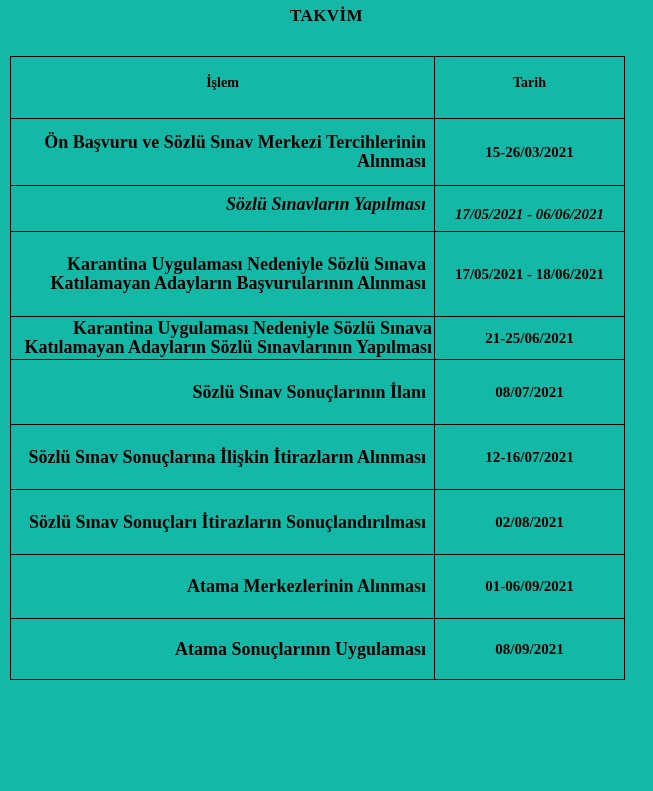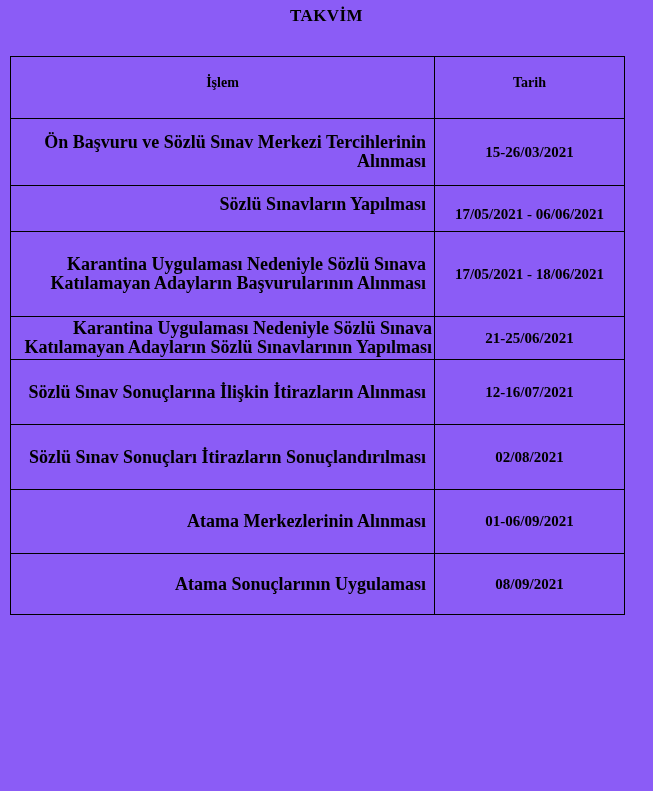--- a/index.html
+++ b/index.html
@@ -1,20 +1,20 @@
 <!DOCTYPE html>
 <html><head>
 <meta charset="utf-8">
 <style>
   html, body { margin: 0; padding: 0; background: #ffffff; }
   .page {
     position: relative;
     width: 653px;
     height: 791px;
-    background: #8b5cf6;
+    background: #14b8a6;
     font-family: "Liberation Serif", serif;
     font-weight: bold;
     color: #000000;
     overflow: hidden;
   }
   .doc-title {
     position: absolute;
     top: 6px;
     left: 0;
     width: 100%;
@@ -51,21 +51,21 @@
   }
   td.tarih-cell {
     font-size: 15px;
     padding-left: 4px;
     padding-right: 4px;
   }
   
   tr.r-header { height: 62px; }
   tr.r1  { height: 67px; }
   tr.r2  { height: 85px; }
-  tr.r3  { height: 46px; }
+  tr.r3  { height: 46px; font-style: italic; }
   tr.r4  { height: 85px; }
   tr.r5  { height: 42px; }
   tr.r6  { height: 65px; }
   tr.r7  { height: 65px; }
   tr.r8  { height: 65px; }
   tr.r9  { height: 64px; }
   tr.r10 { height: 61px; }
   
   tr.r3 td.islem-cell { padding-bottom: 10px; }
   tr.r3 td.tarih-cell { padding-top: 14px; }
@@ -99,20 +99,24 @@
       <tr class="r4">
         <td class="islem-cell">Karantina Uygulaması Nedeniyle Sözlü Sınava
 Katılamayan Adayların Başvurularının Alınması</td>
         <td class="tarih-cell">17/05/2021 - 18/06/2021</td>
       </tr>
       <tr class="r5">
         <td class="islem-cell">Karantina Uygulaması Nedeniyle Sözlü Sınava
 Katılamayan Adayların Sözlü Sınavlarının Yapılması</td>
         <td class="tarih-cell">21-25/06/2021</td>
       </tr>
+      <tr class="r6">
+        <td class="islem-cell">Sözlü Sınav Sonuçlarının İlanı</td>
+        <td class="tarih-cell">08/07/2021</td>
+      </tr>
       <tr class="r7">
         <td class="islem-cell">Sözlü Sınav Sonuçlarına İlişkin İtirazların Alınması</td>
         <td class="tarih-cell">12-16/07/2021</td>
       </tr>
       <tr class="r8">
         <td class="islem-cell">Sözlü Sınav Sonuçları İtirazların Sonuçlandırılması</td>
         <td class="tarih-cell">02/08/2021</td>
       </tr>
       <tr class="r9">
         <td class="islem-cell">Atama Merkezlerinin Alınması</td>

